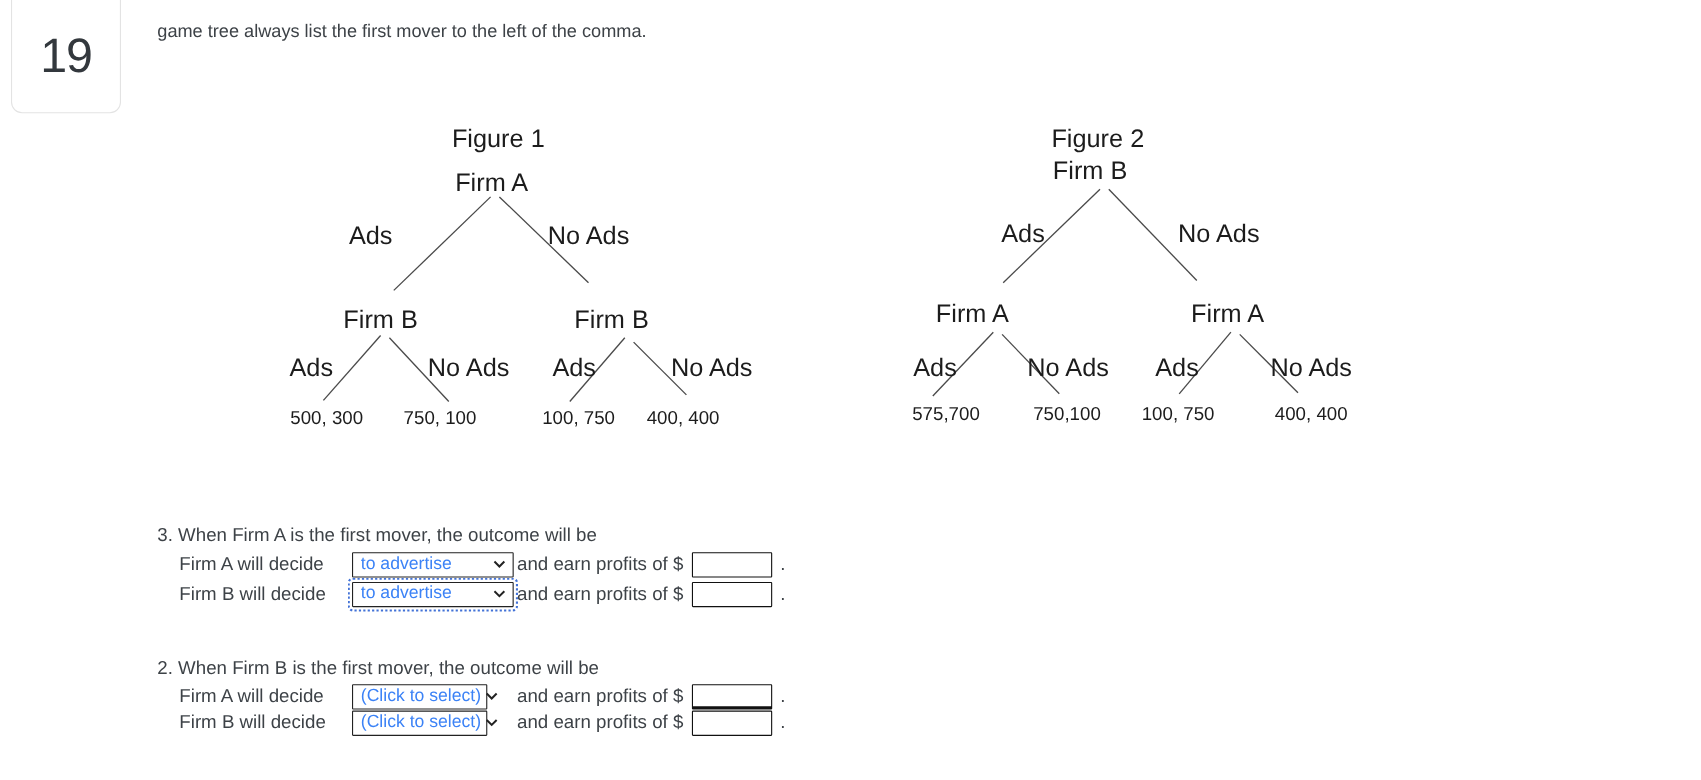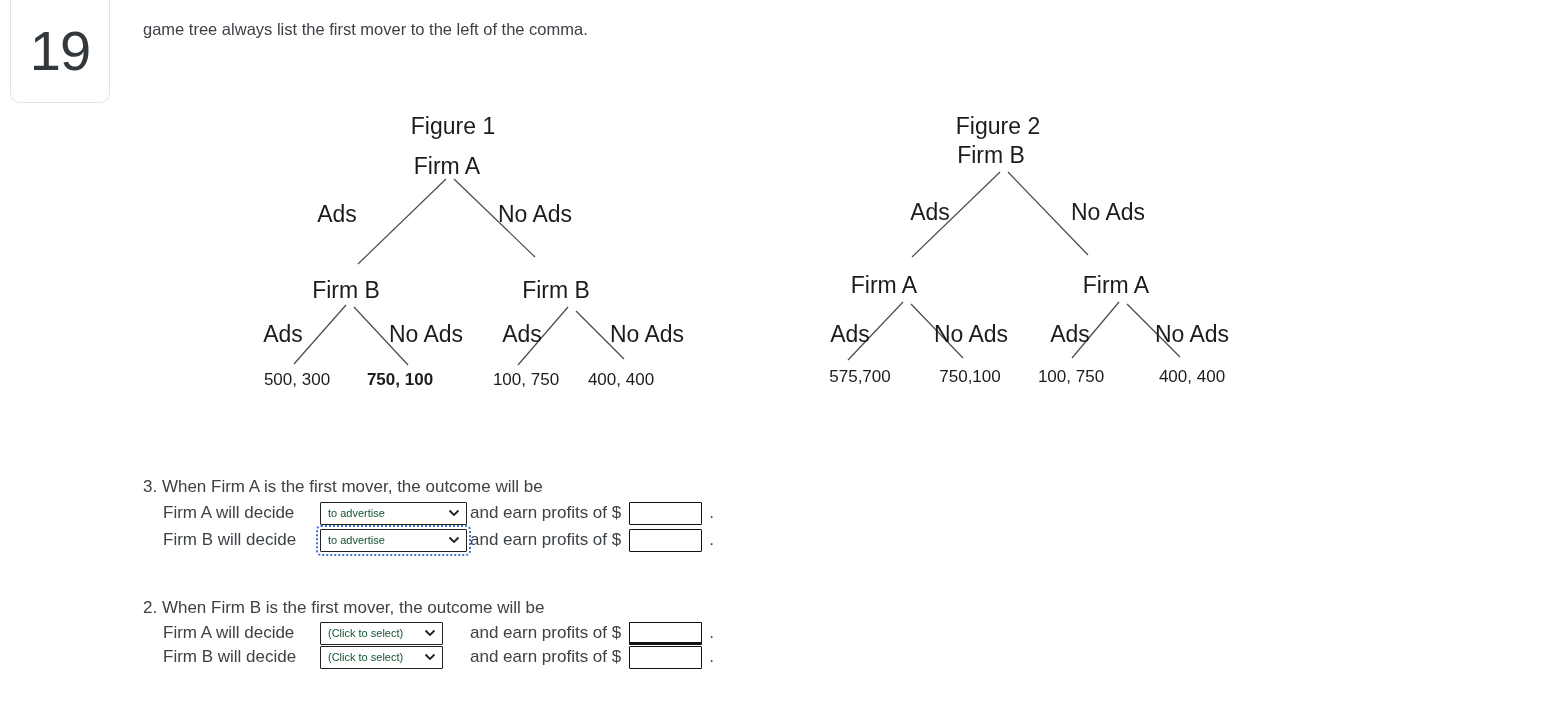--- a/index.html
+++ b/index.html
@@ -7,21 +7,21 @@
   body { font-family:"Liberation Sans", sans-serif; }
   .page { position:relative; width:1546px; height:709px; background:#fff; overflow:hidden; }
 
   
   .qcard {
     position:absolute; left:10px; top:-12px; width:100px; height:115px;
     background:#fff; border:1px solid #e3e3e3; border-radius:10px;
     display:flex; align-items:center; justify-content:center;
     padding-top:10px;
   }
-  .qcard .num { font-size:56px; color:#33383d; letter-spacing:-1px; }
+  .qcard .num { font-size:44px; color:#33383d; letter-spacing:-1px; }
 
   
   .prompt {
     position:absolute; left:143px; top:17px; width:1180px;
     font-size:16.5px; line-height:24.5px; color:#3d4247;
   }
 
   
   .fig { position:absolute; }
   .fig svg.lines { position:absolute; left:0; top:0; pointer-events:none; }
@@ -40,21 +40,21 @@
   .qblock { position:absolute; left:143px; font-size:17px; color:#3d4247; }
   #q1 { top:477px; width:660px; height:90px; }
   #q2 { top:598px; width:660px; height:90px; }
   .qheading { position:absolute; left:0; top:0; white-space:nowrap; }
   .arow { position:absolute; left:20px; height:24px; display:flex; align-items:center; white-space:nowrap; }
   .arow .rlabel { display:inline-block; width:157px; }
   .selcell { display:inline-block; width:150px; }
   .sel {
     height:23px; background:#fff; border:1.5px solid #222; border-radius:1px;
     display:flex; align-items:center; justify-content:space-between;
-    padding:0 6px 0 7px; font-size:11px; color:#14532d; cursor:pointer;
+    padding:0 6px 0 7px; font-size:16px; color:#3b82f6; cursor:pointer;
   }
   .sel.wide { width:147px; }
   .sel.narrow { width:123px; }
   .sel.focused { outline:2px dotted #4272d7; outline-offset:2px; }
   .sel .chev { flex:0 0 auto; margin-left:4px; display:flex; align-items:center; }
   .suffix { display:inline-block;text-align:center; }
   .ansbox {
     width:73px; height:23px; margin-left:8px; background:#fff;
     border:1.5px solid #111; border-radius:1px;
     font-size:15px; padding:0 4px; color:#111;
@@ -90,21 +90,21 @@
     <span class="lbl" style="left:197px; top:48px;">Firm A</span>
     <span class="lbl" style="left:87px;  top:96px;">Ads</span>
     <span class="lbl" style="left:285px; top:96px;">No Ads</span>
     <span class="lbl" style="left:96px;  top:172px;">Firm B</span>
     <span class="lbl" style="left:306px; top:172px;">Firm B</span>
     <span class="lbl" style="left:33px;  top:216px;">Ads</span>
     <span class="lbl" style="left:176px; top:216px;">No Ads</span>
     <span class="lbl" style="left:272px; top:216px;">Ads</span>
     <span class="lbl" style="left:397px; top:216px;">No Ads</span>
     <span class="payoff" style="left:47px;  top:265px;">500, 300</span>
-    <span class="payoff" style="left:150px; top:265px;font-weight:bold;">750, 100</span>
+    <span class="payoff" style="left:150px; top:265px;">750, 100</span>
     <span class="payoff" style="left:276px; top:265px;">100, 750</span>
     <span class="payoff" style="left:371px; top:265px;">400, 400</span>
   </div>
 
   <div class="fig" id="figure2">
     <svg class="lines" width="440" height="295">
       <g stroke="#4a4a4a" stroke-width="1.2" fill="none">
         <line x1="190" y1="67" x2="102" y2="152"></line>
         <line x1="198" y1="67" x2="278" y2="150"></line>
         <line x1="93" y1="197" x2="38" y2="255"></line>

